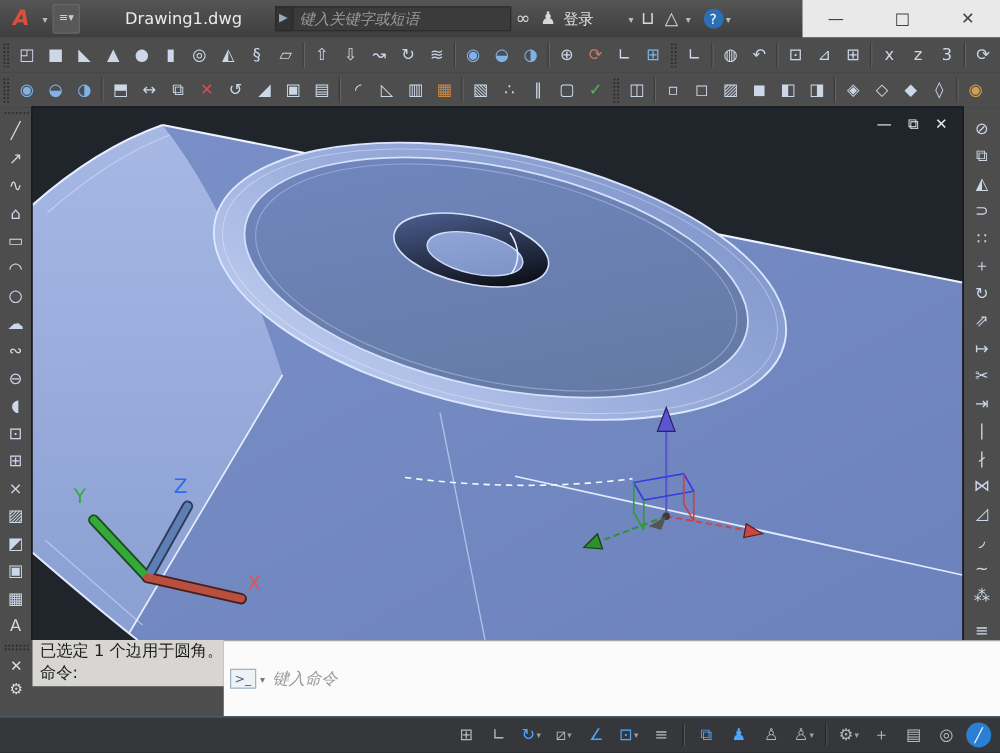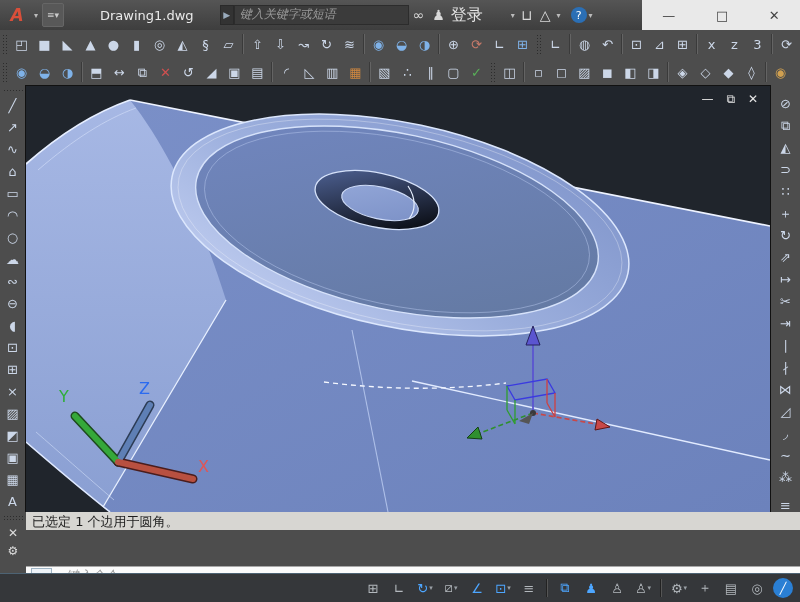--- a/index.html
+++ b/index.html
@@ -10,23 +10,23 @@
     background:linear-gradient(#555,#3e3e3e);display:flex;align-items:center;}
   .logo-btn{width:30px;height:26px;margin-left:2px;display:flex;align-items:center;justify-content:center;
     font-weight:bold;font-style:italic;font-size:17px;color:#d94f3a;}
   .tiny-caret{color:#bbb;font-size:8px;margin:0 2px;}
   .qa-btn{width:20px;height:22px;border:1px solid #666;border-radius:2px;background:#585858;
     color:#ccc;font-size:9px;display:flex;align-items:center;justify-content:center;margin-left:2px;}
   .doc-tab{margin-left:36px;color:#eaeaea;font-size:13px;text-align:center;}
   .search-arrow{margin-left:26px;color:#9ab;font-size:9px;background:#333;width:12px;height:18px;
     display:flex;align-items:center;justify-content:center;border:1px solid #2a2a2a;}
   .searchbox{width:168px;height:18px;background:#3b3b3b;border:1px solid #2c2c2c;color:#999;
-    font-style:italic;font-size:12px;display:flex;align-items:flex-start;padding-left:5px;}
+    font-style:italic;font-size:12px;display:flex;align-items:center;padding-left:5px;}
   .tb-ico{color:#d8d8d8;font-size:14px;margin:0 4px;}
-  .signin{color:#e3e3e3;font-size:16px;margin-left:2px;}
+  .signin{color:#e3e3e3;font-size:12px;margin-left:2px;}
   .help-circle{width:16px;height:16px;border-radius:50%;background:#2b6fb5;color:#fff;font-size:11px;
     display:flex;align-items:center;justify-content:center;margin-left:8px;}
   .win-strip{margin-left:auto;height:30px;width:158px;background:#e9e9e9;display:flex;
     align-items:center;justify-content:space-around;color:#444;font-size:13px;}
   .win-strip span{cursor:default;}
   
   .tb-row{position:absolute;left:0;width:800px;height:28px;background:#4d4d4d;
     border-bottom:1px solid #3b3b3b;display:flex;align-items:center;overflow:hidden;}
   #row1{top:30px}#row2{top:58px}
   .grip{width:6px;height:20px;margin:0 2px;
@@ -44,21 +44,21 @@
   .vbar.left{border-right:1px solid #3a3a3a;}
   .vbar.right{border-left:1px solid #3a3a3a;}
   .vp{position:relative;width:744px;height:426px;background:#20252c;outline:1px solid #111;}
   .vp svg{display:block}
   .vp-controls{position:absolute;top:6px;right:12px;display:flex;gap:13px;color:#e8e8e8;font-size:12px;}
   
   .cmd{position:absolute;left:0;top:512px;width:800px;height:61px;display:flex;background:#4d4d4d;}
   .cmd-strip{width:26px;display:flex;flex-direction:column;align-items:center;color:#ddd;}
   .cmd-strip .x{font-size:12px;margin-top:2px;}
   .cmd-strip .wr{font-size:12px;margin-top:4px;color:#ddd;}
-  .cmd-body{flex:1;display:flex;flex-direction:column;gap:36px;}
+  .cmd-body{flex:1;display:flex;flex-direction:row;}
   .cmd-hist{height:36px;background:#d7d6d2;color:#1d1d1d;font-size:13px;line-height:17px;padding:1px 0 0 6px;}
   .cmd-input{flex:1;background:#fbfbfb;border-top:1px solid #a8a8a8;display:flex;align-items:center;padding-left:5px;}
   .prompt-badge{font-size:10px;color:#3f6587;border:1px solid #9fb4c4;background:#eef3f8;
     padding:0 3px;height:14px;display:flex;align-items:center;}
   .prompt-caret{font-size:8px;color:#777;margin:0 6px 0 3px;}
   .ghost{color:#9a9a9a;font-style:italic;font-size:13px;}
   
   .status{position:absolute;left:0;top:573px;width:800px;height:29px;background:#35373a;
     border-top:1px solid #4d6374;display:flex;align-items:center;justify-content:flex-end;padding-right:4px;box-sizing:border-box;}
   .s-btn{height:24px;min-width:24px;display:flex;align-items:center;justify-content:center;
@@ -534,20 +534,21 @@
 
   <div class="cmd">
     <div class="cmd-strip">
       <div class="hgrip"></div>
       <span class="x">✕</span>
       <span class="wr">⚙</span>
     </div>
     <div class="cmd-body">
       <div class="cmd-hist">
         <div>已选定 1 个边用于圆角。</div>
+        <div>命令:</div>
       </div>
       <div class="cmd-input">
         <span class="prompt-badge">&gt;_</span>
         <span class="prompt-caret">▾</span>
         <span class="ghost">键入命令</span>
       </div>
     </div>
   </div>
 
   <div class="status" id="statusbar">

